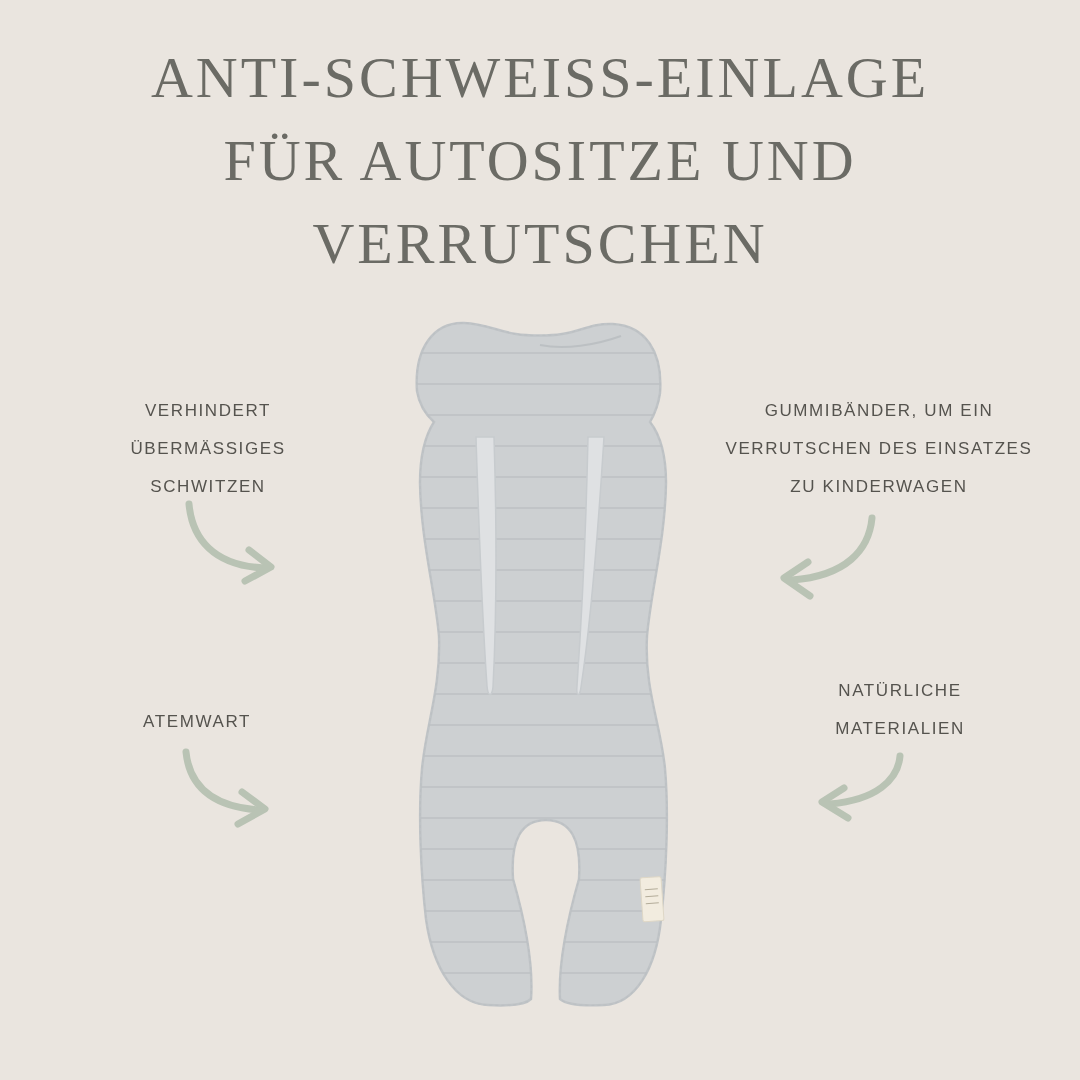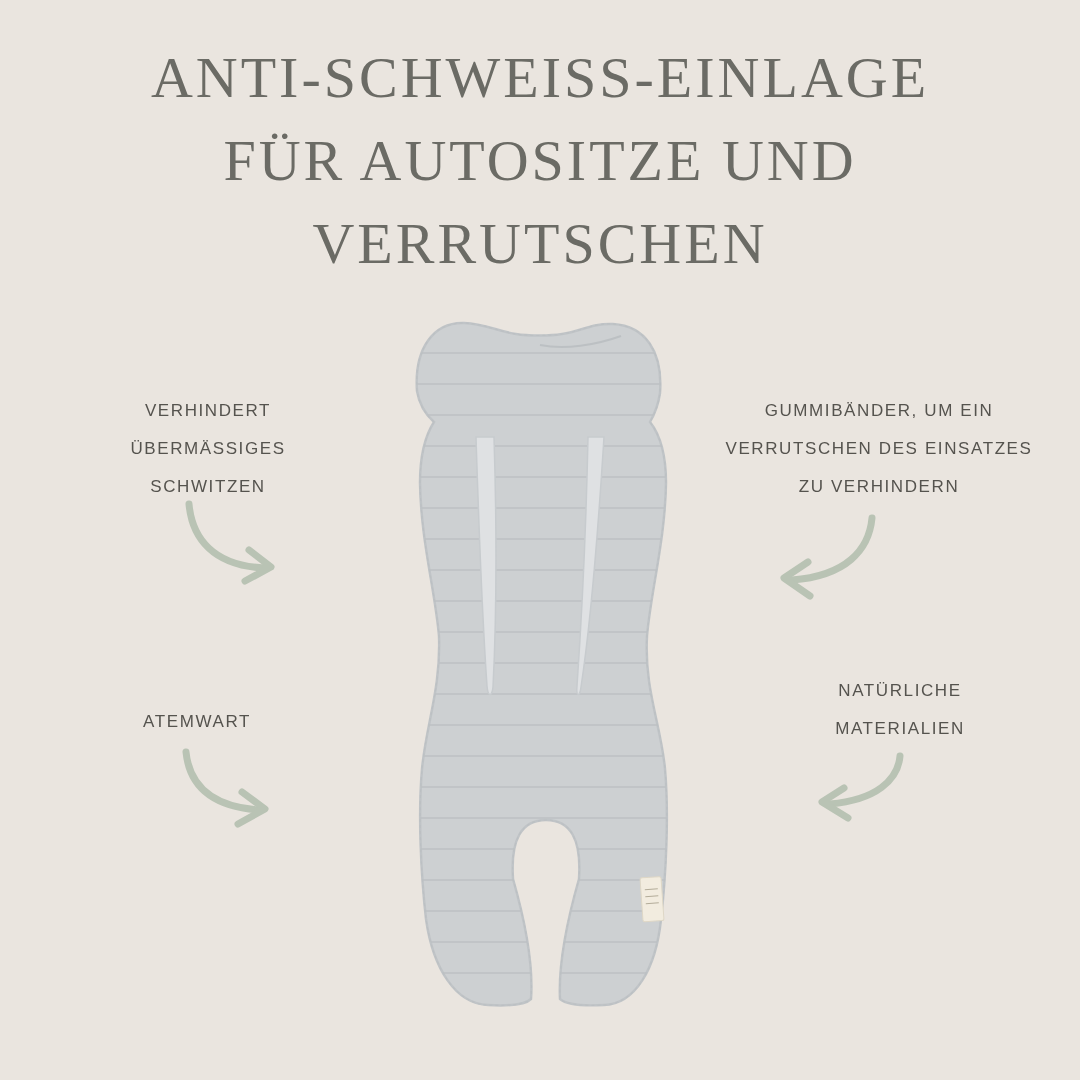--- a/index.html
+++ b/index.html
@@ -68,21 +68,21 @@
 
   <section class="feature f-tl">
     <div>VERHINDERT</div>
     <div>ÜBERMÄSSIGES</div>
     <div>SCHWITZEN</div>
   </section>
 
   <section class="feature f-tr">
     <div>GUMMIBÄNDER, UM EIN</div>
     <div>VERRUTSCHEN DES EINSATZES</div>
-    <div>ZU VERHINDERN</div>
+    <div>ZU KINDERWAGEN</div>
   </section>
 
   <section class="feature f-br">
     <div>NATÜRLICHE</div>
     <div>MATERIALIEN</div>
   </section>
 
   <section class="feature f-bl">
     <div>ATEMWART</div>
   </section>

